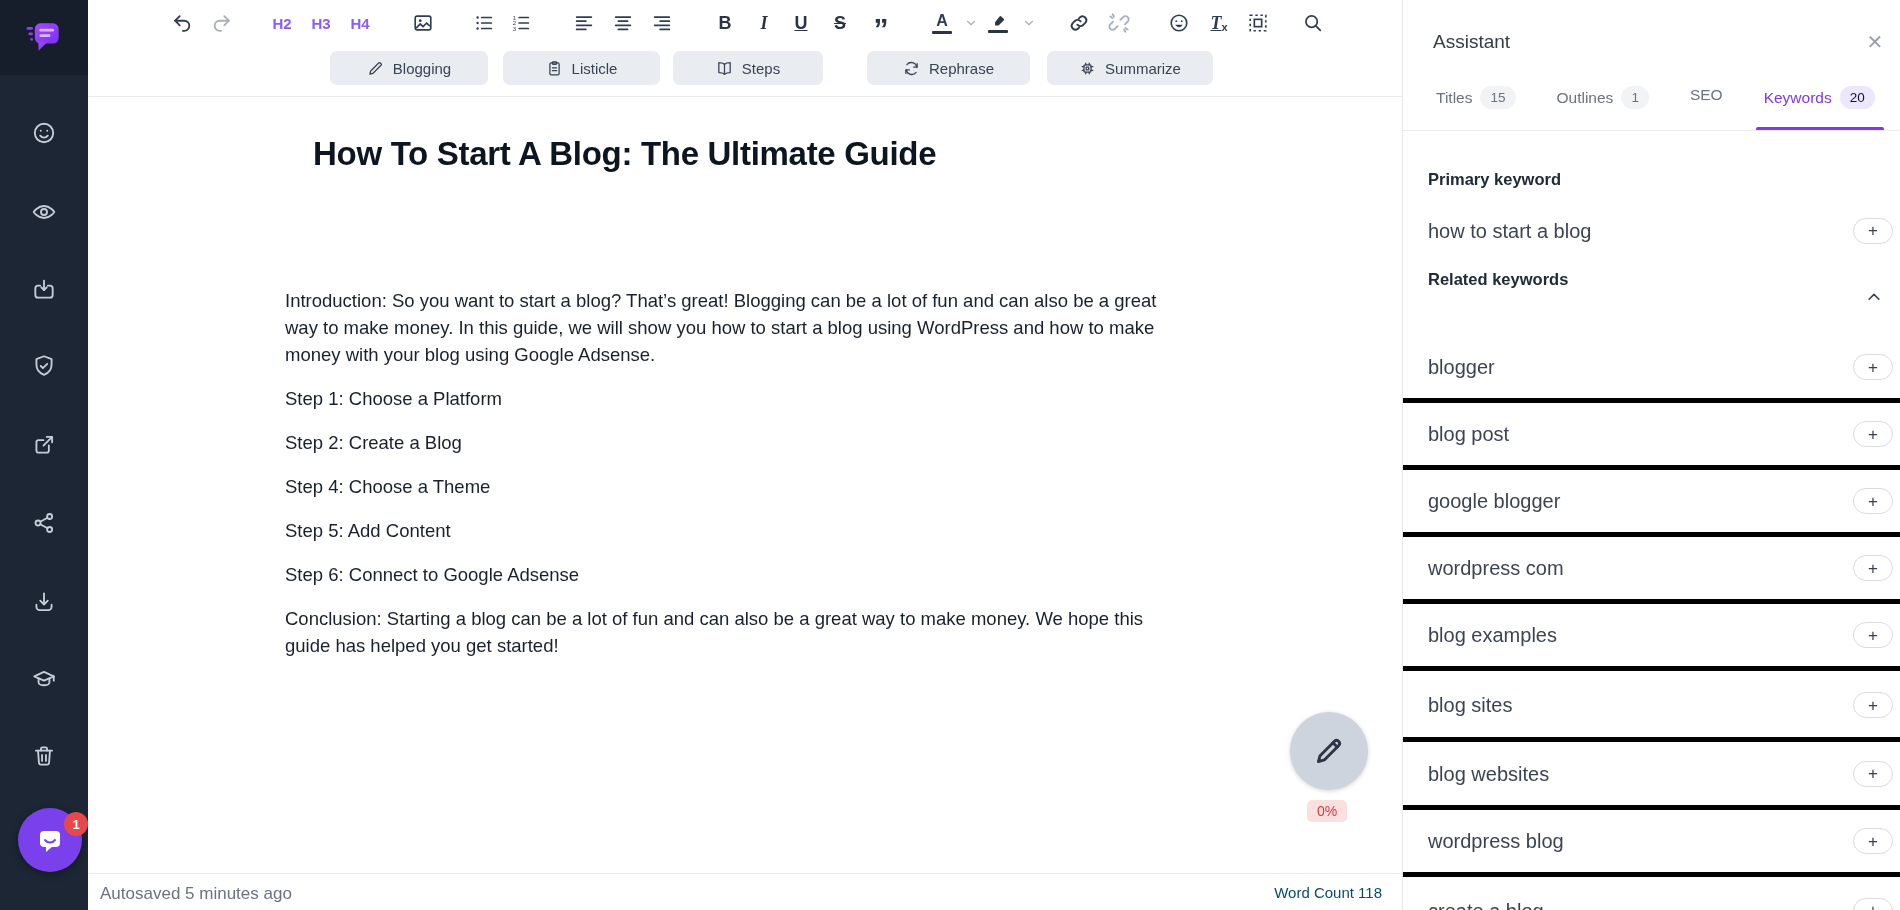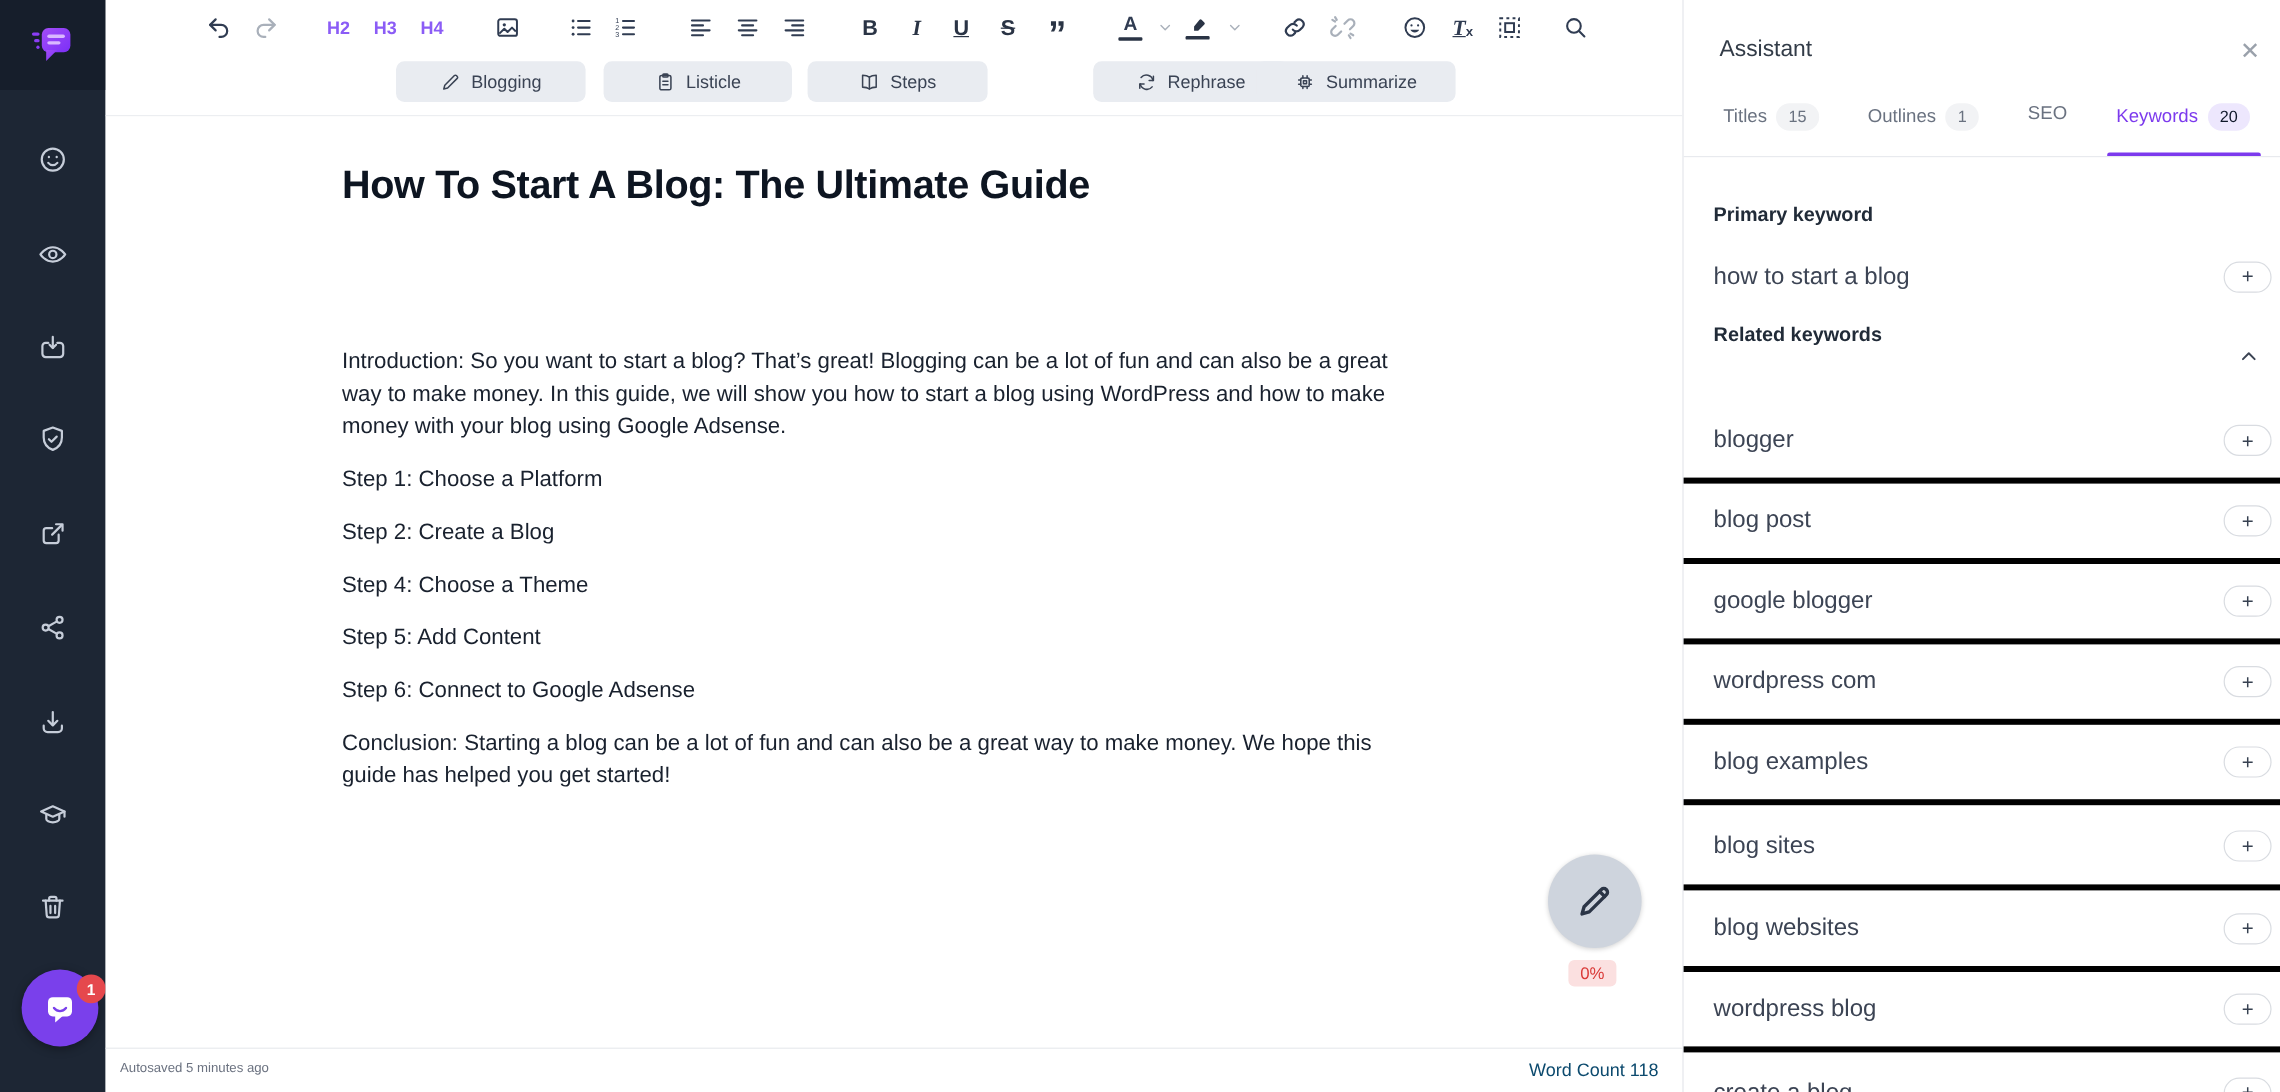--- a/index.html
+++ b/index.html
@@ -34,28 +34,28 @@
   .underbar { width:20px; height:3px; background:#2a3445; border-radius:1px; }
   .qbtn { position:absolute; top:51px; height:34px; background:#e9ecf1; border:none; border-radius:7px;
     display:flex; align-items:center; justify-content:center; gap:9px; color:#3a4354;
     font-size:15px; font-family:"Liberation Sans",sans-serif; cursor:pointer; }
   .qbtn svg { width:17px; height:17px; color:#3a4354; }
 
   
   #editor { position:absolute; left:88px; top:97px; width:1314px; height:776px; background:#fff;
     overflow:hidden; }
   #doc { padding:38px 214px 0 197px; color:#19212e; }
-  #doc-title { font-size:33px; font-weight:700; color:#0d1521; letter-spacing:-0.3px; }
+  #doc-title { font-size:33px; font-weight:700; color:#0d1521; letter-spacing:-0.3px;margin-left:28px; }
   .para { font-size:18.5px; line-height:27px; margin-top:16px; }
   .para.intro { margin-top:114px; }
   .para.gap { margin-top:17px; }
 
   #statusbar { position:absolute; left:88px; top:873px; width:1314px; height:37px; background:#fff;
     border-top:1px solid #e8eaee; }
-  #autosave { position:absolute; left:12px; top:10px; font-size:11px; color:#6b7280; }
+  #autosave { position:absolute; left:12px; top:10px; font-size:17px; color:#6b7280; }
   #wordcount { position:absolute; right:20px; top:10px; font-size:15px; color:#0c4a6e; }
 
   #fab { position:absolute; left:1290px; top:712px; width:78px; height:78px; border-radius:50%;
     background:#ced4dd; display:flex; align-items:center; justify-content:center; cursor:pointer;
     box-shadow:0 1px 4px rgba(0,0,0,.18); }
   #fab svg { width:34px; height:34px; color:#2b3546; }
   #progress-badge { position:absolute; left:1307px; top:800px; width:40px; height:22px;
     background:#fbe0e0; color:#da3a38; border-radius:5px; font-size:14px; display:flex;
     align-items:center; justify-content:center; }
 
@@ -317,21 +317,21 @@
       </svg>
     <span>Listicle</span>
   </button>
   <button class="qbtn" style="left:585px;width:150px">
     <svg viewBox="0 0 24 24" fill="none" stroke="currentColor" stroke-width="1.8" stroke-linecap="round" stroke-linejoin="round">
       <path d="M12 6c-2-1.6-4.5-2.2-8-2.2v14c3.5 0 6 .6 8 2.2 2-1.6 4.5-2.2 8-2.2v-14c-3.5 0-6 .6-8 2.2z"></path>
         <path d="M12 6v14"></path>
       </svg>
     <span>Steps</span>
   </button>
-  <button class="qbtn" style="left:823px;width:163px">
+  <button class="qbtn" style="left:779px;width:163px">
     <svg viewBox="0 0 24 24" fill="none" stroke="currentColor" stroke-width="1.8" stroke-linecap="round" stroke-linejoin="round">
       <path d="M20 5v5h-5"></path>
         <path d="M4 19v-5h5"></path>
         <path d="M19.5 10a8 8 0 0 0-14-3.5M4.5 14a8 8 0 0 0 14 3.5"></path>
       </svg>
     <span>Rephrase</span>
   </button>
   <button class="qbtn" style="left:959px;width:166px">
     <svg viewBox="0 0 24 24" fill="none" stroke="currentColor" stroke-width="1.8" stroke-linecap="round" stroke-linejoin="round">
       <rect x="7" y="7" width="10" height="10" rx="1.5"></rect>

